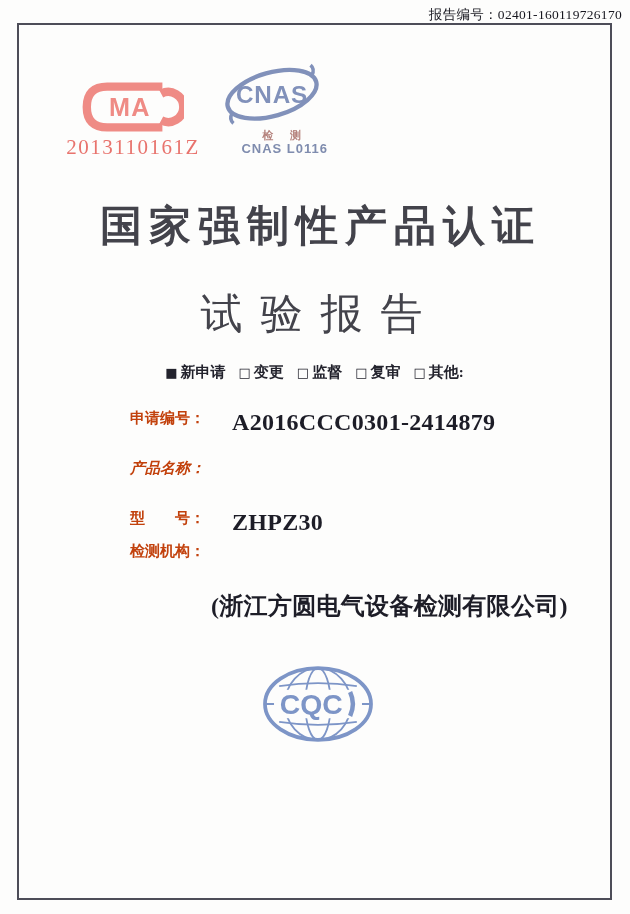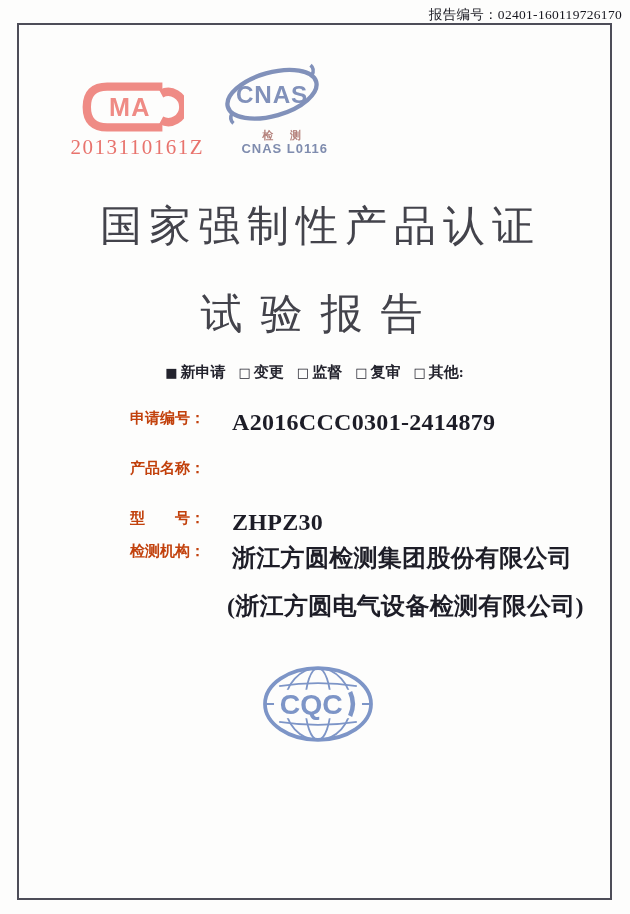--- a/index.html
+++ b/index.html
@@ -13,59 +13,59 @@
     letter-spacing:0.3px;
     text-align:center;
   }
   .frame{
     position:absolute;left:17px;top:23px;width:595px;height:877px;
     border:2px solid #4d4d58;box-sizing:border-box;background:#fdfdfc;
   }
   
   .cma-logo{position:absolute;left:82px;top:78px;width:102px;height:58px;}
   .cma-number{
-    position:absolute;left:62px;top:135px;width:142px;text-align:right;
+    position:absolute;left:62px;top:135px;width:142px;text-align:center;
     color:#e8736d;font-size:21px;letter-spacing:1.5px;font-weight:500;
   }
   
   .cnas-logo{position:absolute;left:220px;top:60px;width:104px;height:72px;}
   .cnas-category{
     position:absolute;left:238px;top:128px;width:70px;text-align:right;
     font-size:11px;letter-spacing:7px;color:#b5837d;font-weight:700;
     padding-left:7px;box-sizing:border-box;
   }
   .cnas-code{
     position:absolute;left:216px;top:141px;width:112px;text-align:right;
     font-size:13px;color:#7f8cae;letter-spacing:1px;
     font-family:"Liberation Sans","DejaVu Sans",sans-serif;font-weight:600;
   }
   
   .title-1{
     position:absolute;left:17px;top:198px;width:595px;text-align:center;
-    font-size:42px;font-weight:400;color:#43434b;letter-spacing:7px;
+    font-size:42px;font-weight:700;color:#43434b;letter-spacing:7px;
     padding-left:12px;box-sizing:border-box;margin:0;
   }
   .title-2{
     position:absolute;left:17px;top:286px;width:595px;text-align:center;
     font-size:42px;font-weight:500;color:#43434b;letter-spacing:18px;
     padding-left:12px;box-sizing:border-box;margin:0;
   }
   
   .apptype{
     position:absolute;left:17px;top:363px;width:595px;
     display:flex;justify-content:center;gap:13px;
     font-size:15px;font-weight:700;color:#23232d;
   }
   .apptype .opt{display:flex;align-items:center;gap:3px;}
   .apptype .glyph{font-family:"DejaVu Sans",sans-serif;font-size:13px;line-height:1;}
   
   .field-label{position:absolute;left:130px;font-size:15px;font-weight:600;color:#c2410c;}
   .field-value{position:absolute;left:232px;font-size:24px;font-weight:600;color:#1d1d27;letter-spacing:0.3px;}
-  .row1{top:409px;} .row2{top:459px;} .row3{top:509px;} .row4{top:542px;}
-  .row4b{top:590px;left:227px;}
+  .row1{top:409px;} .row2{top:459px;font-style:italic;} .row3{top:509px;} .row4{top:542px;}
+  .row4b{top:590px;left:211px;}
   
   .cqc-logo{position:absolute;left:262px;top:665px;width:112px;height:78px;}
 </style>
 </head>
 <body>
 
 <div class="page">
 
   <div class="report-no">
     <span>报告编号：</span><span>02401-160119726170</span>
@@ -119,21 +119,20 @@
 
   <div class="field-label row1">申请编号：</div>
   <div class="field-value row1">A2016CCC0301-2414879</div>
 
   <div class="field-label row2">产品名称：</div>
 
   <div class="field-label row3">型　　号：</div>
   <div class="field-value row3">ZHPZ30</div>
 
   <div class="field-label row4">检测机构：</div>
-  <div class="field-value row4">浙江方圆检测集团股份有限公司</div>
   <div class="field-value row4b">(浙江方圆电气设备检测有限公司)</div>
 
   <svg class="cqc-logo" viewBox="0 0 150 104">
     <ellipse cx="75" cy="52" rx="71" ry="48" fill="none" stroke="#7d95c7" stroke-width="5"></ellipse>
     <ellipse cx="75" cy="52" rx="44" ry="48" fill="none" stroke="#7d95c7" stroke-width="2.4"></ellipse>
     <ellipse cx="75" cy="52" rx="17" ry="48" fill="none" stroke="#7d95c7" stroke-width="2.4"></ellipse>
     <path d="M 23 28 Q 75 20 127 28" fill="none" stroke="#7d95c7" stroke-width="2.4"></path>
     <line x1="4" y1="52" x2="146" y2="52" stroke="#7d95c7" stroke-width="2.4"></line>
     <path d="M 23 76 Q 75 84 127 76" fill="none" stroke="#7d95c7" stroke-width="2.4"></path>
     <rect x="16" y="33" width="118" height="38" rx="19" fill="#fdfdfc"></rect>

